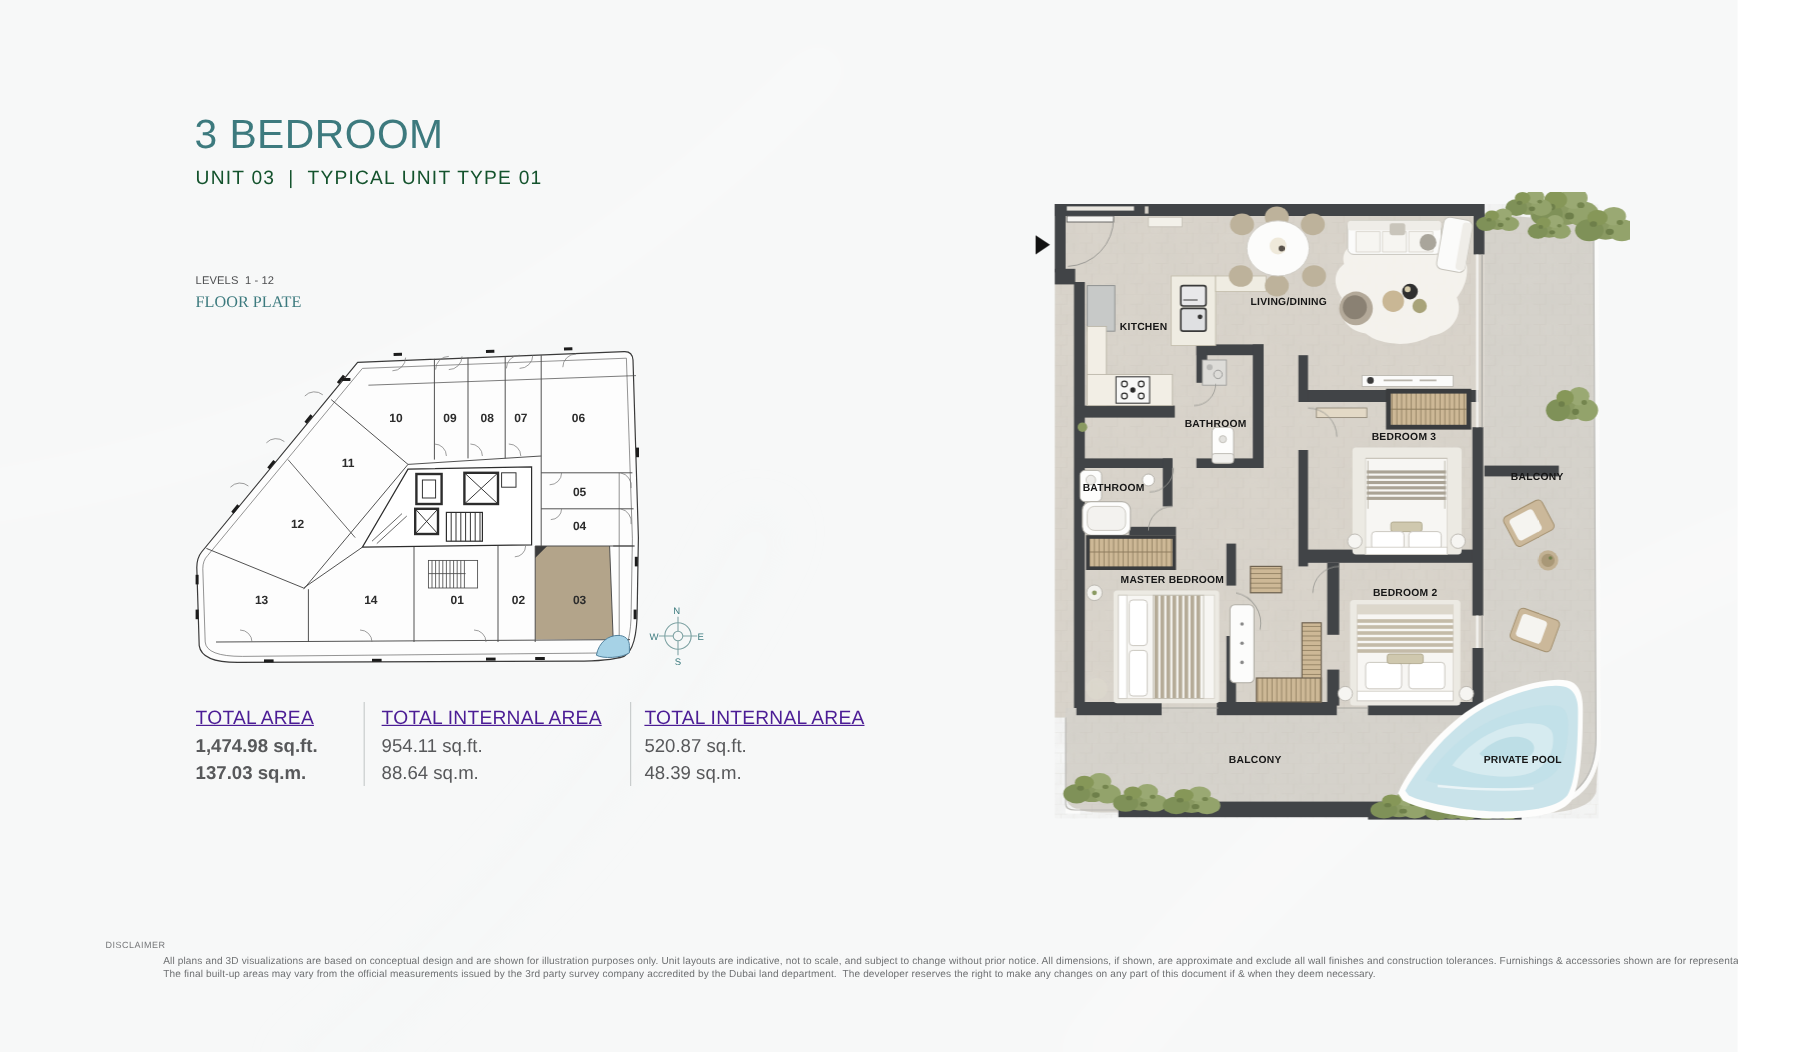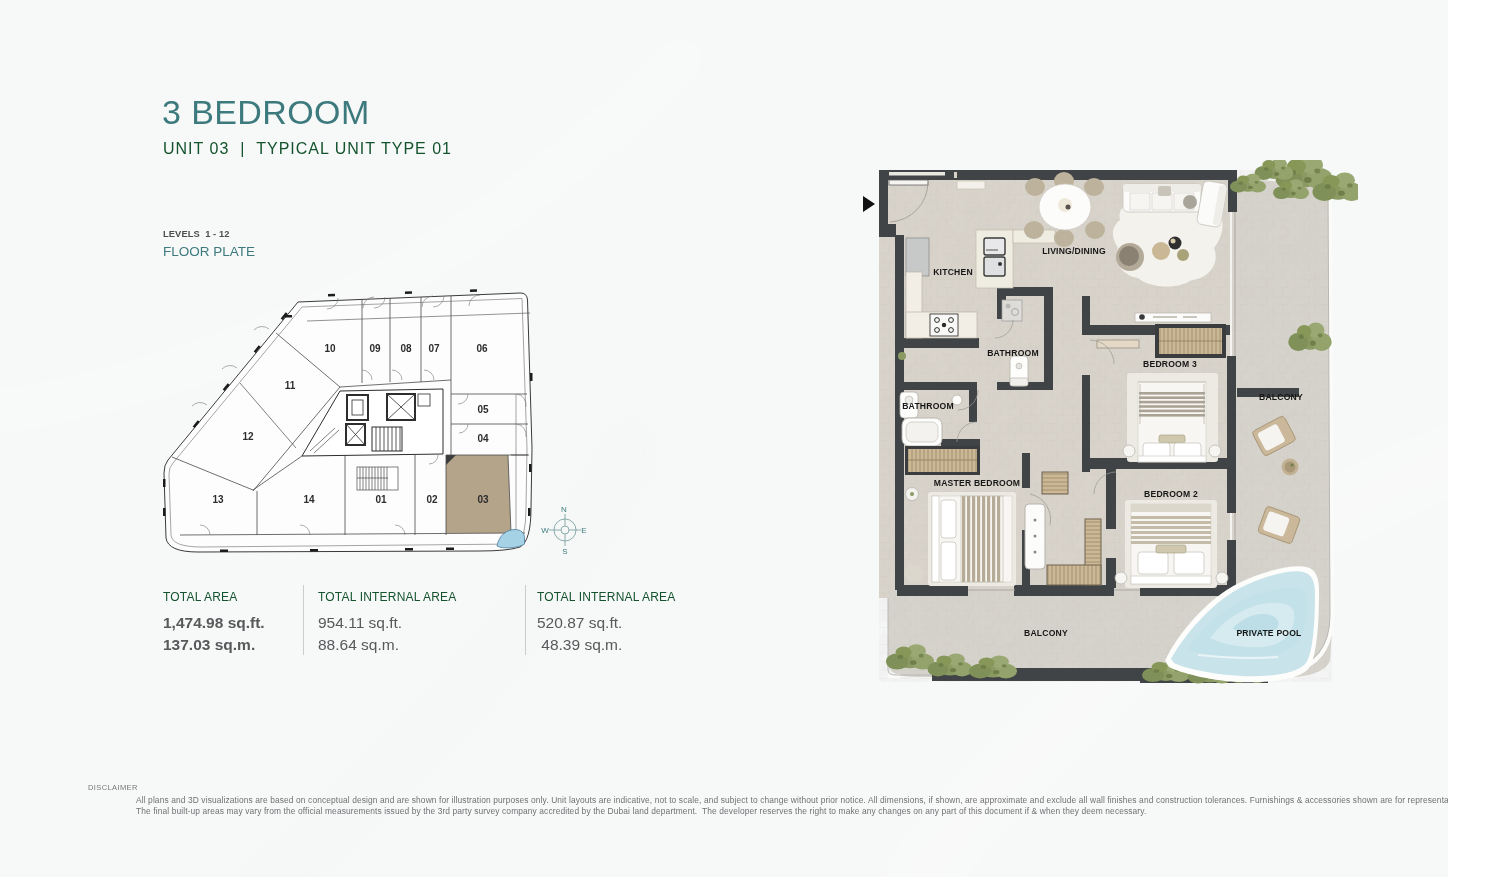--- a/index.html
+++ b/index.html
@@ -1,23 +1,23 @@
 <!DOCTYPE html>
 <html><head>
 <meta charset="utf-8">
 <style>
   html,body{margin:0;padding:0;}
   body{width:1500px;height:877px;overflow:hidden;font-family:"Liberation Sans",sans-serif;}
   .page{position:relative;width:1448px;height:877px;background:#f7f8f8;overflow:hidden;}
   .abs{position:absolute;}
   .title{left:162px;top:93px;font-size:34px;color:#3d7a7e;letter-spacing:0.4px;font-weight:400;}
   .subtitle{left:163px;top:140px;font-size:16px;color:#14532d;letter-spacing:1.0px;}
-  .levels{left:163px;top:229px;font-size:9.3px;color:#4d4e50;letter-spacing:0.1px;font-weight:bold;}
-  .floorplate-lbl{left:163px;top:244px;font-size:13.5px;color:#3c7a7e;letter-spacing:0px;}
-  .area-h{font-size:12px;color:#14532d;letter-spacing:0.2px;}
+  .levels{left:163px;top:229px;font-size:9.3px;color:#4d4e50;letter-spacing:0.1px;}
+  .floorplate-lbl{left:163px;top:244px;font-size:13.5px;color:#3c7a7e;letter-spacing:0px;font-family:Liberation Serif, serif;}
+  .area-h{font-size:16px;color:#4c1d95;letter-spacing:0.2px;text-decoration:underline;}
   .area-v{font-size:15.5px;color:#58595b;line-height:22px;}
   .vline{width:1px;background:#c9cdcd;}
   .disc-h{left:88px;top:783px;font-size:7.5px;color:#77787a;letter-spacing:0.4px;}
   .disc-b{left:88px;top:795px;width:1352px;font-size:8.4px;color:#6f7173;line-height:10.5px;letter-spacing:0.12px;margin-left:48px;}
 </style>
 </head>
 <body>
 <div class="page">
 
   <svg class="abs" style="left:0;top:0" width="1500" height="877" viewBox="0 0 1500 877">
@@ -38,21 +38,21 @@
   <div class="abs levels">LEVELS&nbsp; 1 - 12</div>
   <div class="abs floorplate-lbl">FLOOR PLATE</div>
 
   <div class="abs area-h" style="left:163px;top:590px;">TOTAL AREA</div>
   <div class="abs area-v" style="left:163px;top:612px;font-weight:bold;">1,474.98 sq.ft.<br>137.03 sq.m.</div>
   <div class="abs vline" style="left:303px;top:585px;height:70px;"></div>
   <div class="abs area-h" style="left:318px;top:590px;text-align:right;">TOTAL INTERNAL AREA</div>
   <div class="abs area-v" style="left:318px;top:612px;">954.11 sq.ft.<br>88.64 sq.m.</div>
   <div class="abs vline" style="left:525px;top:585px;height:70px;"></div>
   <div class="abs area-h" style="left:537px;top:590px;">TOTAL INTERNAL AREA</div>
-  <div class="abs area-v" style="left:537px;top:612px;text-align:right;">520.87 sq.ft.<br>48.39 sq.m.</div>
+  <div class="abs area-v" style="left:537px;top:612px;">520.87 sq.ft.<br>48.39 sq.m.</div>
 
   <div class="abs disc-h">DISCLAIMER</div>
   <div class="abs disc-b">All plans and 3D visualizations are based on conceptual design and are shown for illustration purposes only. Unit layouts are indicative, not to scale, and subject to change without prior notice. All dimensions, if shown, are approximate and exclude all wall finishes and construction tolerances. Furnishings &amp; accessories shown are for representation only.<br>The final built-up areas may vary from the official measurements issued by the 3rd party survey company accredited by the Dubai land department.&nbsp; The developer reserves the right to make any changes on any part of this document if &amp; when they deem necessary.</div>
 
   <svg class="abs" style="left:150px;top:283px" width="470" height="290" viewBox="0 0 470 290">
     <g stroke="#3a3a3a" stroke-width="1" fill="none" stroke-linejoin="round">
 
       <path d="M148,19 L370,10 Q377,9.6 377.5,17 L382,165 L381,225 Q381,258 370,264 Q358,268 330,268 L48,269 Q18,269 16,255 L14,190 Q14,182 18,177 Z" fill="#fdfdfd"></path>
 
       <path d="M152,24 L372,15.5 L377,166 L376,225 Q376,256 367,261 L52,264 Q22,264 21,252 L19,191 Q19,184 23,180 Z" stroke="#6a6a6a" stroke-width="0.6"></path>

